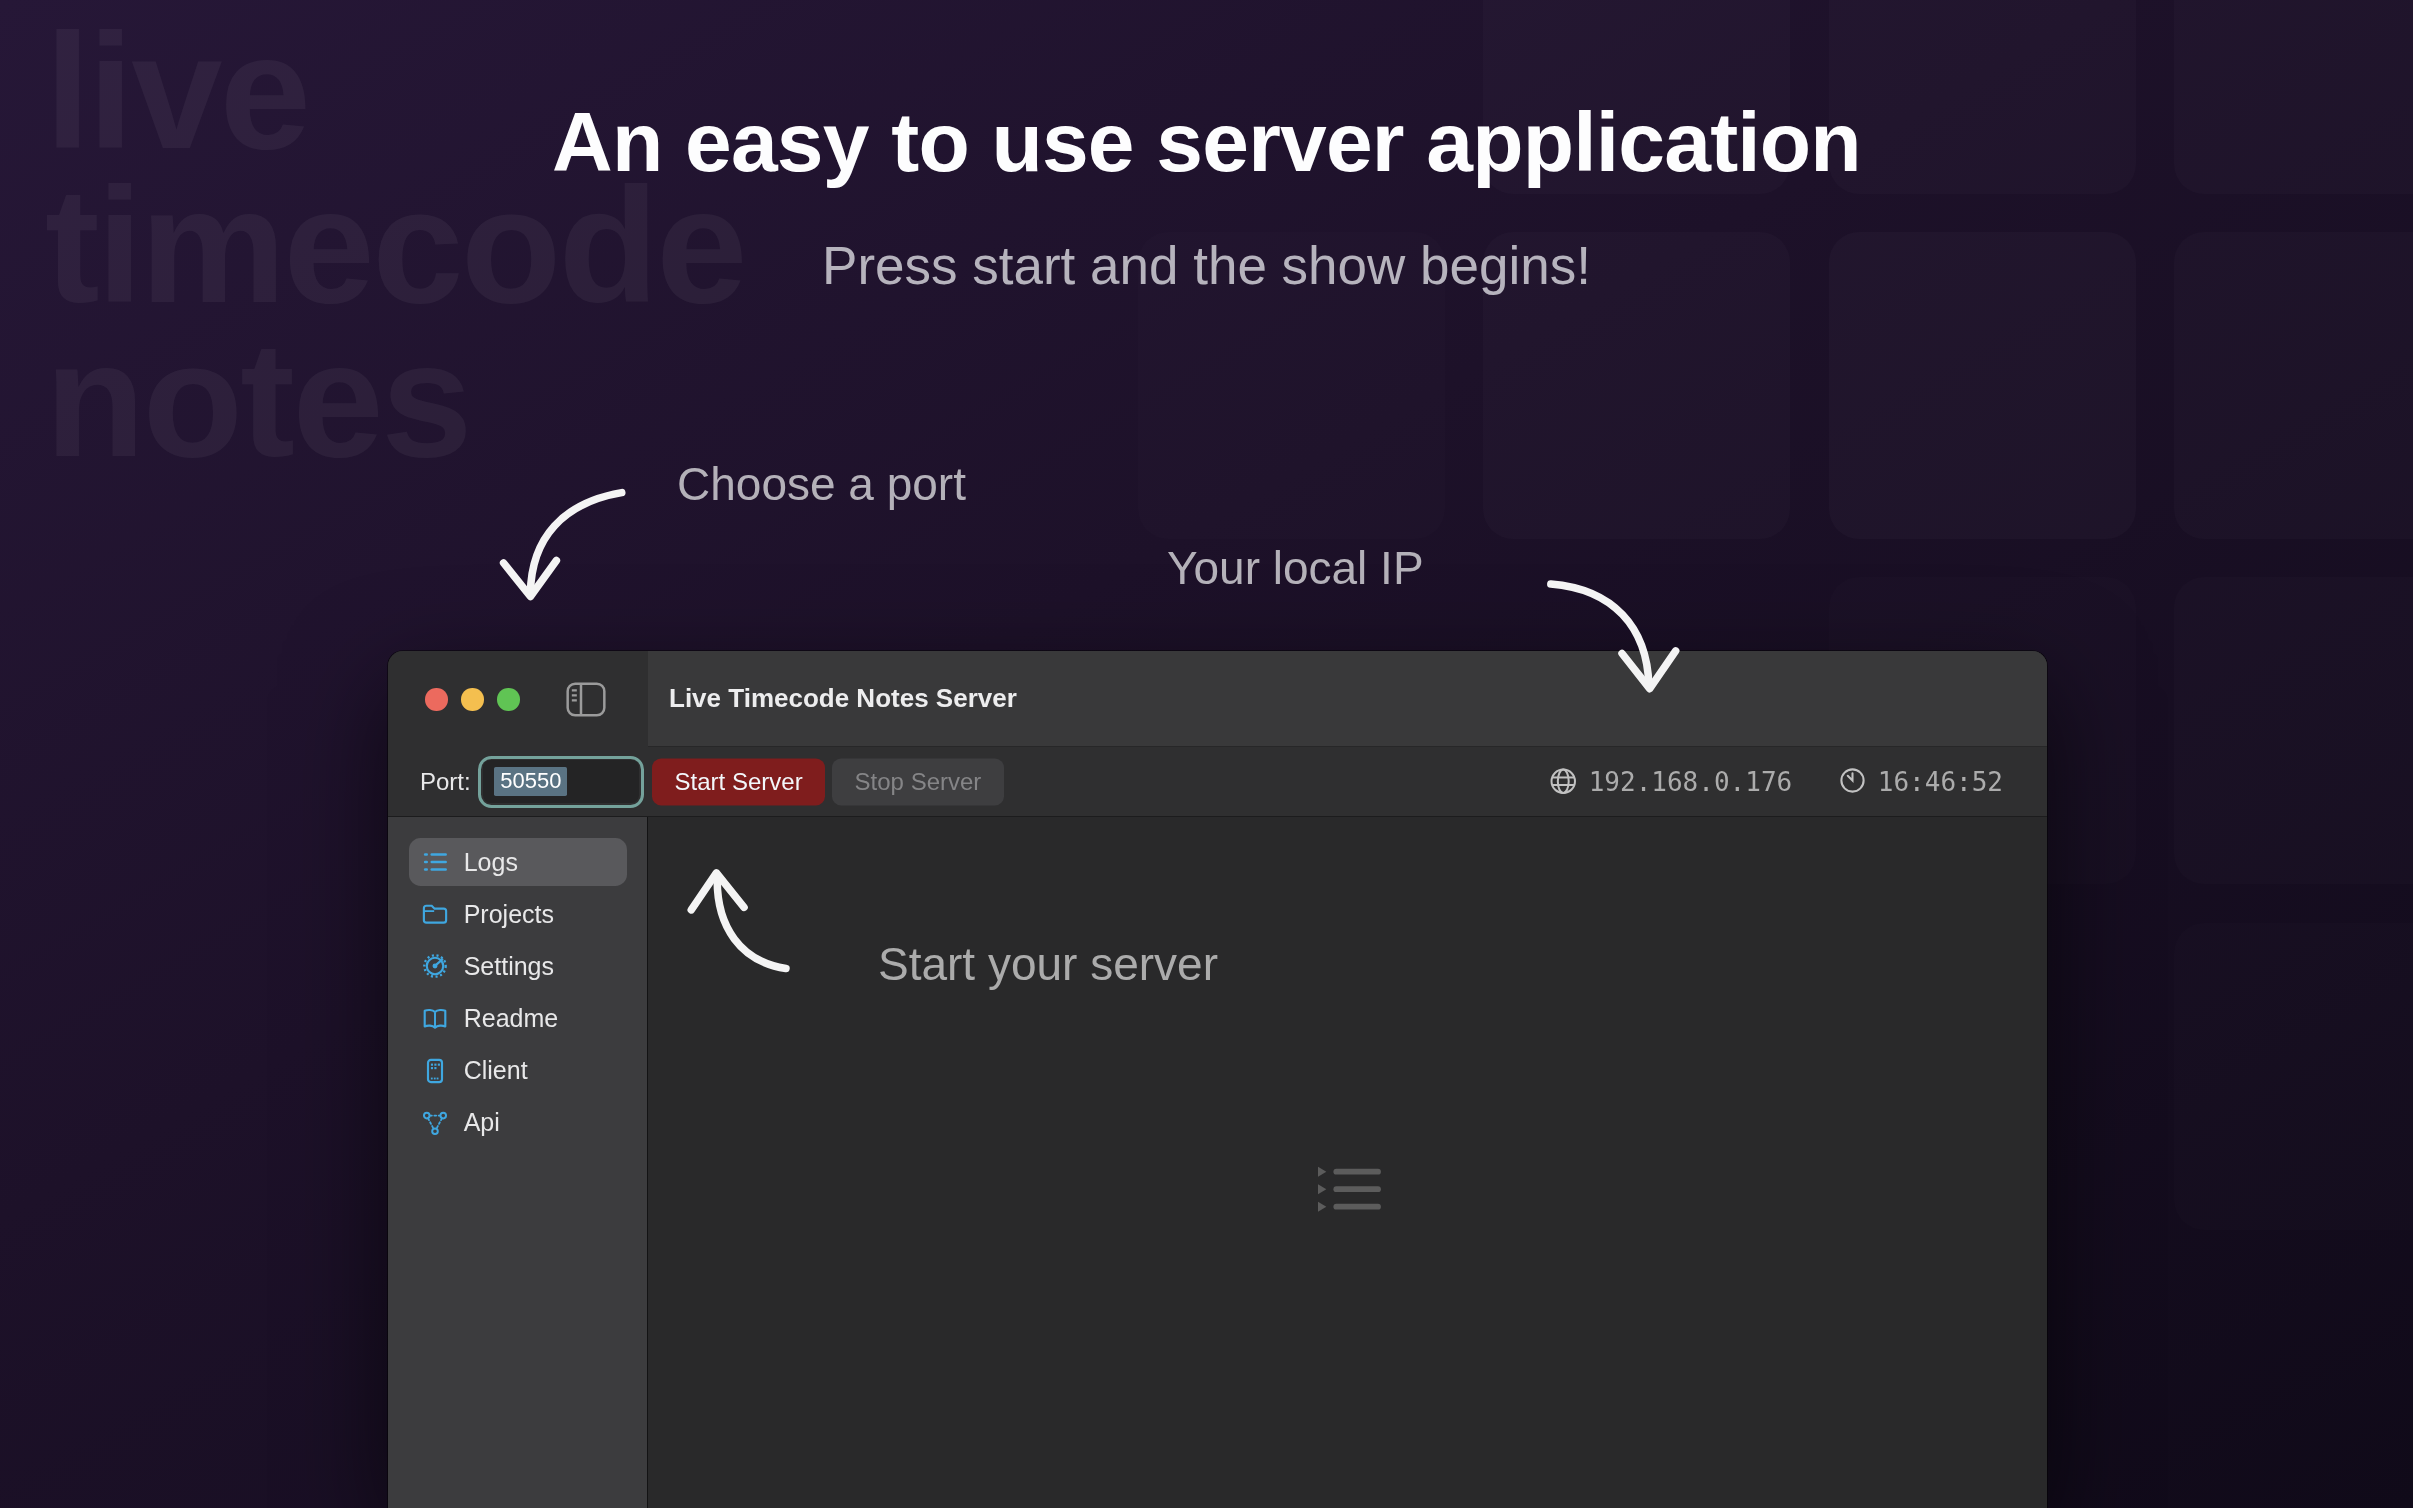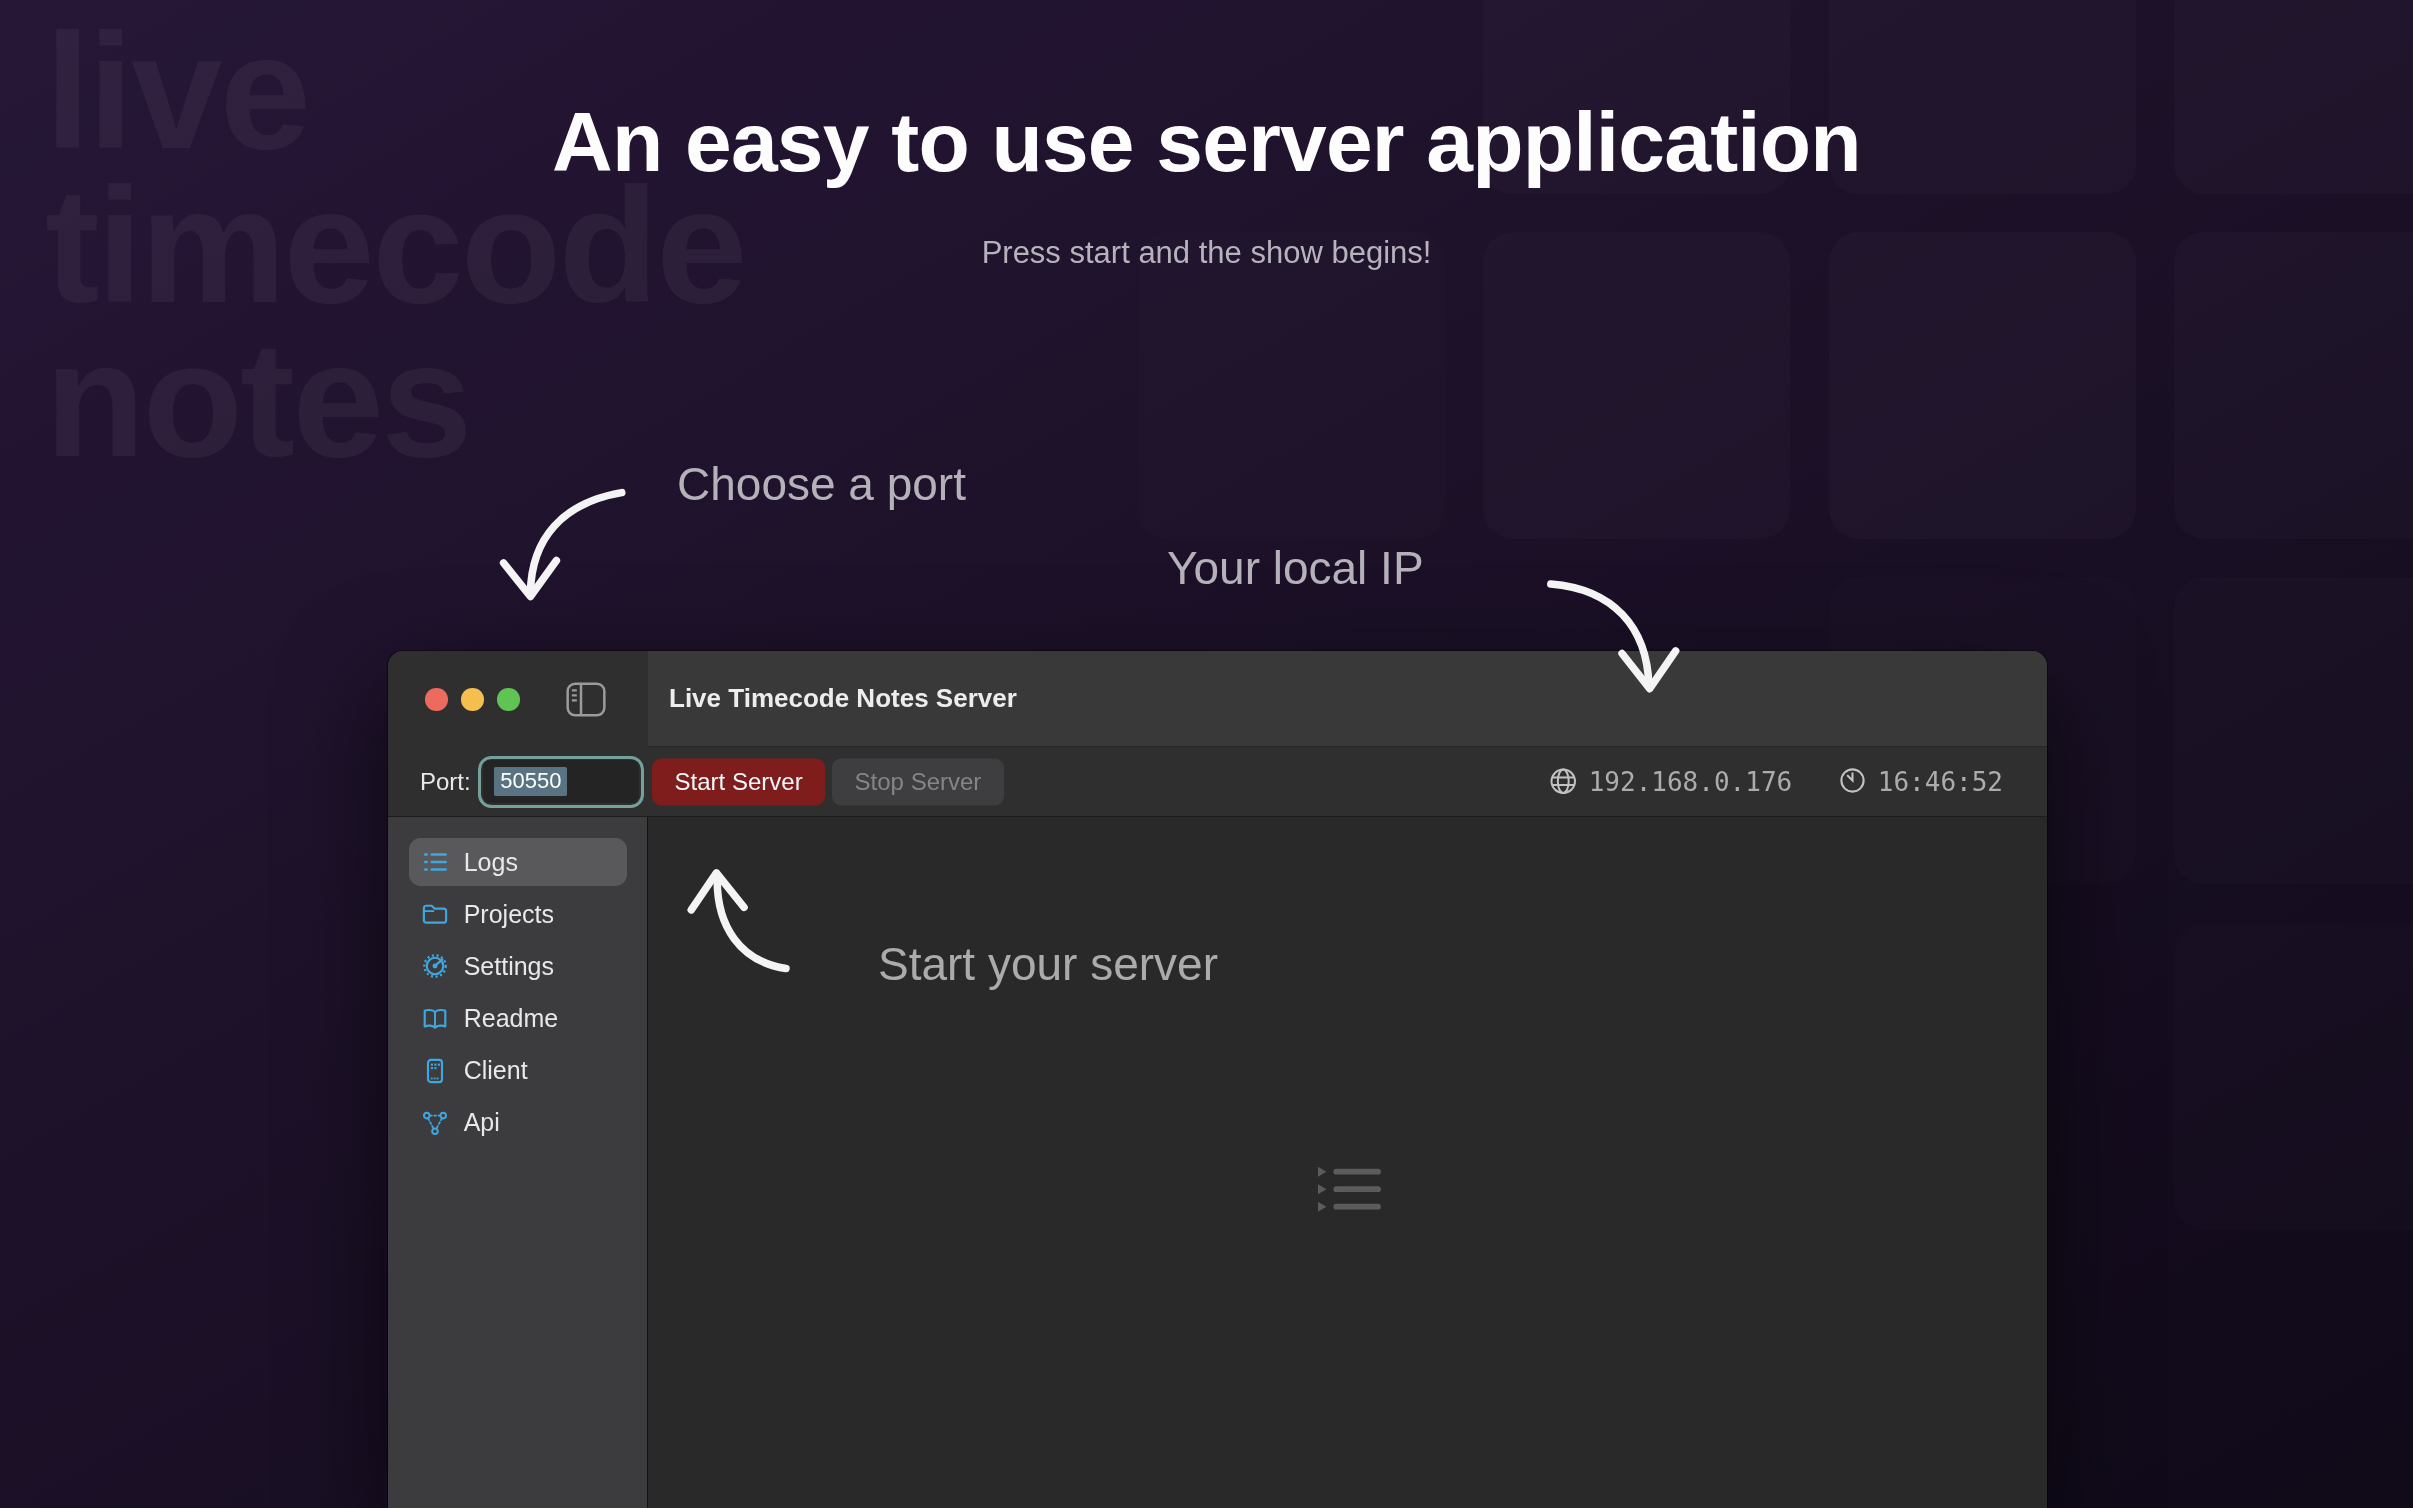--- a/index.html
+++ b/index.html
@@ -17,21 +17,21 @@
     font-size:164px; line-height:0.94; font-weight:700; letter-spacing:-2.5px;
     color:rgba(255,255,255,0.05);
   }
   
   .hero-title {
     position:absolute; left:0; top:94px; width:100%; text-align:center;
     font-size:84px; font-weight:700; letter-spacing:-0.8px; color:#fdfdfe;
   }
   .hero-subtitle {
     position:absolute; left:0; top:235px; width:100%; text-align:center;
-    font-size:31px; font-weight:400; color:#b6b3bd;
+    font-size:53px; font-weight:400; color:#b6b3bd;
   }
   .callout { position:absolute; font-size:46px; color:#b4b1b9; z-index:30; }
   .callout.inside { color:#ababab; }
   .arrow-layer { position:absolute; left:0; top:0; width:2413px; height:1508px;
                  z-index:29; pointer-events:none; }
   
   .window {
     position:absolute; left:388px; top:651px; width:1659px; height:857px;
     border-radius:15px 15px 0 0; background:#29292a; overflow:hidden; z-index:10;
     box-shadow:0 34px 101px rgba(0,0,0,0.6), 0 0 0 0.8px rgba(0,0,0,0.55);

